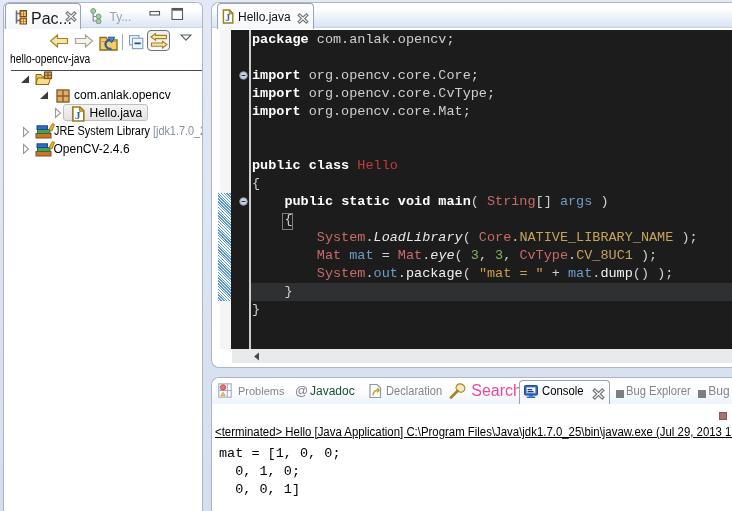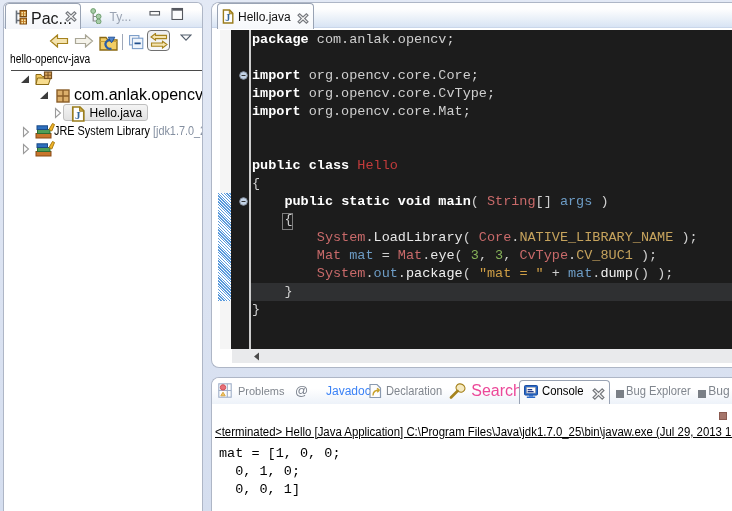--- a/index.html
+++ b/index.html
@@ -11,21 +11,21 @@
 .gry{color:#848FA0}
 svg{display:block}
 .k{color:#FFF;font-weight:bold}
 .cls{color:#C96A6A}
 .red{color:#C23B3B}
 .v{color:#6D9CC5}
 .n{color:#86B258}
 .c{color:#C6A35D}
 .s{color:#CF9E45}
 .m{color:#F2F2F2}
-.i{color:#E8E8E8;}
+.i{color:#E8E8E8;font-style:italic}
 </style>
 </head>
 <body>
 
 <div class="panel" style="left:3px;top:2px;width:200px;height:509px;border-radius:6px 6px 0 0;border-bottom:none;overflow:hidden">
 
   <div class="abs" style="left:0;top:0;width:198px;height:25px;background:linear-gradient(#FEFEFE 30%,#DCE6F4);border-bottom:1px solid #C9D6EA;border-radius:6px 6px 0 0"></div>
 
   <div class="tabsel" style="left:1px;top:0;width:76px;height:26px;background:linear-gradient(#FFF,#F4F6FA)"></div>
 
@@ -110,21 +110,21 @@
     <path d="M13 1 V7.5 M9.5 4.2 H16.5" stroke="#7A5220" stroke-width="1"></path>
   </svg>
 
   <svg class="abs" style="left:35px;top:88px" width="10" height="9" viewBox="0 0 10 9">
       <path d="M9 0.5 V8 H1 Z" fill="#3C3C3C"></path>
     </svg>
   <svg class="abs" style="left:51.7px;top:85.5px" width="14" height="14" viewBox="0 0 14 14">
     <rect x="1" y="1" width="12" height="12" fill="#DCAF6B" stroke="#8A5E28" stroke-width="1.4"></rect>
     <path d="M7 1 V13 M1 7 H13" stroke="#8A5E28" stroke-width="1.4"></path>
   </svg>
-  <span class="abs" style="left:70px;top:83px;width:140px;height:18px;line-height:18px;font-size:16px;color:#000">com.anlak.opencv</span>
+  <span class="abs" style="left:70px;top:83px;width:140px;height:18px;line-height:18px;font-size:12px;color:#000">com.anlak.opencv</span>
 
   <svg class="abs" style="left:50px;top:103.5px" width="8" height="12" viewBox="0 0 8 12">
       <path d="M1.5 1.5 L6.5 6 L1.5 10.5 Z" fill="#FDFDFD" stroke="#9A9A9A" stroke-width="1.1"></path>
     </svg>
   <div class="abs" style="left:58.5px;top:101px;width:85px;height:17px;background:linear-gradient(#F4F4F4,#E2E2E2);border:1px solid #BFBFBF;border-radius:3px"></div>
   <svg class="abs" style="left:66.5px;top:103px" width="14" height="16" viewBox="0 0 14 16">
     <path d="M1.8 1 H9 L12.8 4.8 V15 H1.8 Z" fill="#FFFFFF" stroke="#9A7D1C" stroke-width="1.7"></path>
     <path d="M8.6 1 V5.2 H12.8 Z" fill="#D4B04A" stroke="#9A7D1C" stroke-width="1"></path>
     <text x="4" y="12.5" font-family="Liberation Serif,serif" font-weight="bold" font-size="11" fill="#336699">J</text>
   </svg>
@@ -143,20 +143,21 @@
 
   <svg class="abs" style="left:18px;top:140px" width="8" height="12" viewBox="0 0 8 12">
       <path d="M1.5 1.5 L6.5 6 L1.5 10.5 Z" fill="#FDFDFD" stroke="#9A9A9A" stroke-width="1.1"></path>
     </svg>
   <svg class="abs" style="left:30.5px;top:137.5px" width="20" height="16" viewBox="0 0 20 16">
     <rect x="1" y="10.5" width="15" height="4.5" fill="#C8752C" stroke="#8A4A14" stroke-width="1"></rect>
     <rect x="2.5" y="6.5" width="12.5" height="4" fill="#4F9E58" stroke="#2C6E34" stroke-width="1"></rect>
     <rect x="2" y="2.8" width="10.5" height="3.7" fill="#2D6FBE" stroke="#1A4A88" stroke-width="1"></rect>
     <path d="M14 6.5 L17.5 0.5 L19.5 1.5 L16.8 8 Z" fill="#F0B429" stroke="#A87A10" stroke-width="1"></path>
   </svg>
+  <span class="abs" style="left:49.5px;top:137px;width:140px;height:18px;line-height:18px;font-size:12px;color:#000">OpenCV-2.4.6</span>
 </div>
 
 <div class="panel" style="left:211px;top:2px;width:521px;height:366px;border-radius:8px 0 0 8px;border-right:none;overflow:hidden">
 
   <div class="abs" style="left:0;top:0;width:521px;height:25px;background:linear-gradient(#FEFEFE 25%,#D8E4F4);border-bottom:1px solid #C9D6EA"></div>
   <div class="tabsel" style="left:5px;top:0;width:97px;height:26px;background:linear-gradient(#FFF,#F6F8FB)"></div>
   <svg class="abs" style="left:10px;top:6px" width="12" height="15" viewBox="0 0 12 15">
     <path d="M1.4 1 H7.6 L10.8 4.4 V14 H1.4 Z" fill="#FFFFFF" stroke="#9A7D1C" stroke-width="1.4"></path>
     <path d="M7.3 1 V4.8 H10.8 Z" fill="#D4B04A" stroke="#9A7D1C" stroke-width="0.9"></path>
     <text x="3.2" y="11.8" font-family="Liberation Serif,serif" font-weight="bold" font-size="10" fill="#336699">J</text>
@@ -214,21 +215,21 @@
 
   <svg class="abs" style="left:6px;top:5px" width="15" height="15" viewBox="0 0 15 15">
     <rect x="0.8" y="0.8" width="12.4" height="13.4" fill="#FCFDFE" stroke="#9FAEC8" stroke-width="1.1"></rect>
     <path d="M9.3 0.8 V14.2 M0.8 7.5 H13.2" stroke="#9FAEC8" stroke-width="1.1"></path>
     <circle cx="5" cy="4.4" r="2.7" fill="#E87078" stroke="#D05058"></circle>
     <path d="M2.8 12.8 L5 9.2 L7.2 12.8 Z" fill="#F2C96A" stroke="#D8A540"></path>
   </svg>
   <span class="abs" style="left:26px;top:1px;height:24px;line-height:24px;font-size:11px;color:#80868E">Problems</span>
 
   <span class="abs" style="left:83px;top:1px;height:24px;line-height:24px;font-size:13px;color:#7B828E">@</span>
-  <span class="abs" style="left:114px;top:1px;height:32px;line-height:24px;font-size:12px;color:#3b82f6">Javadoc</span>
+  <span class="abs" style="left:98px;top:1px;height:32px;line-height:24px;font-size:12px;color:#14532d">Javadoc</span>
 
   <svg class="abs" style="left:156px;top:5px" width="16" height="16" viewBox="0 0 16 16">
     <path d="M2 1.5 H9 L12.5 5 V14.5 H2 Z" fill="#FDFDFD" stroke="#8A9AB0" stroke-width="1.2"></path>
     <path d="M5 12.5 C5 8 8 7 11.5 7 M11.5 7 L9 5.4 M11.5 7 L9.2 9.2" stroke="#C8A028" stroke-width="1.4" fill="none"></path>
   </svg>
   <span class="abs" style="left:174.3px;top:1px;height:24px;line-height:24px;font-size:12px;color:#80868E;transform:scaleX(0.925);transform-origin:0 0">Declaration</span>
 
   <svg class="abs" style="left:236.6px;top:5px" width="17" height="16" viewBox="0 0 17 16">
     <ellipse cx="11.5" cy="5" rx="4.5" ry="4" fill="#F5E9C0" stroke="#A6831E" stroke-width="1.2" transform="rotate(30 11.5 5)"></ellipse>
     <path d="M8.5 8 L2 14.5" stroke="#A6831E" stroke-width="2.6" stroke-linecap="round"></path>

